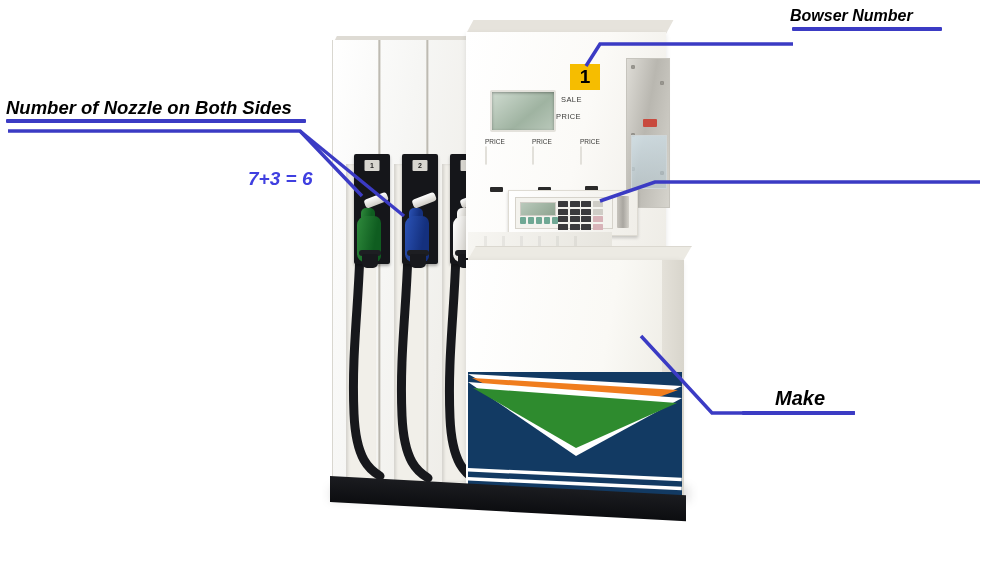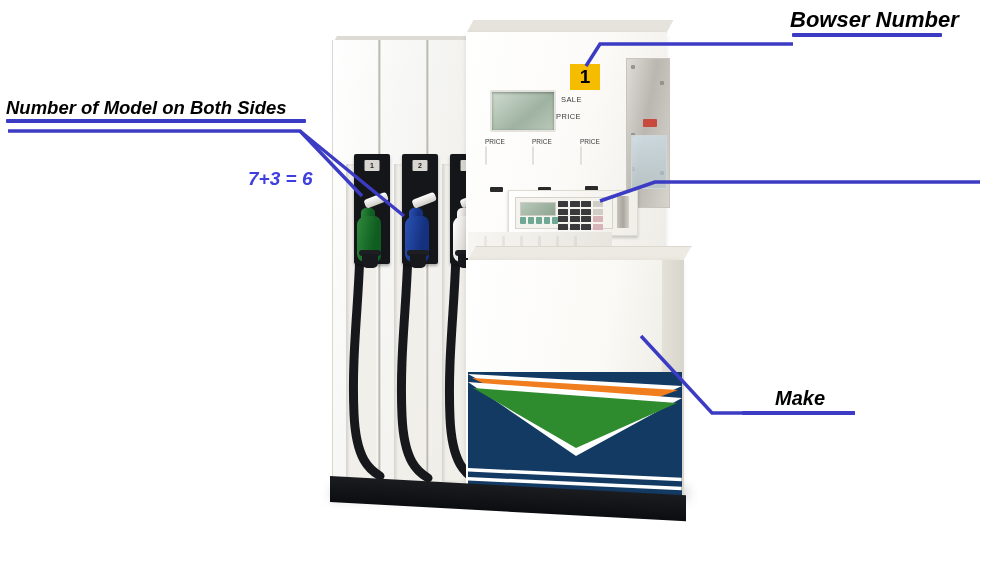--- a/index.html
+++ b/index.html
@@ -19,21 +19,21 @@
     font-weight:bold;font-style:italic;
     color:#000;
     white-space:nowrap;
     line-height:1.05;
   }
   .anno .rule{
     height:4px;background:#3b3bc4;margin-top:2px;border-radius:1px;
   }
 
   #anno-bowser{left:790px;top:8px;}
-  #anno-bowser .txt{font-size:22px;}
+  #anno-bowser .txt{font-size:16px;}
   #anno-bowser .rule{width:150px;margin-left:2px;}
 
   #anno-nozzle{left:6px;top:98px;}
   #anno-nozzle .txt{font-size:18.5px;}
   #anno-nozzle .rule{width:300px;margin-left:0px;}
 
   #anno-serial{left:730px;top:158px;}
   #anno-serial .txt{font-size:19px;}
   #anno-serial .rule{width:250px;margin-left:0px;}
 
@@ -422,21 +422,21 @@
 
     <polyline points="855,413 712,413 641,336" fill="none" stroke="#3b3bc4" stroke-width="3.5"></polyline>
   </svg>
 
   <div class="anno" id="anno-bowser">
     <div class="txt">Bowser Number</div>
     <div class="rule"></div>
   </div>
 
   <div class="anno" id="anno-nozzle">
-    <div class="txt">Number of Model on Both Sides</div>
+    <div class="txt">Number of Nozzle on Both Sides</div>
     <div class="rule"></div>
   </div>
 
 
   <div class="anno" id="anno-make">
     <div class="txt">Make</div>
     <div class="rule"></div>
   </div>
 
   <div id="calc">7+3 = 6</div>

